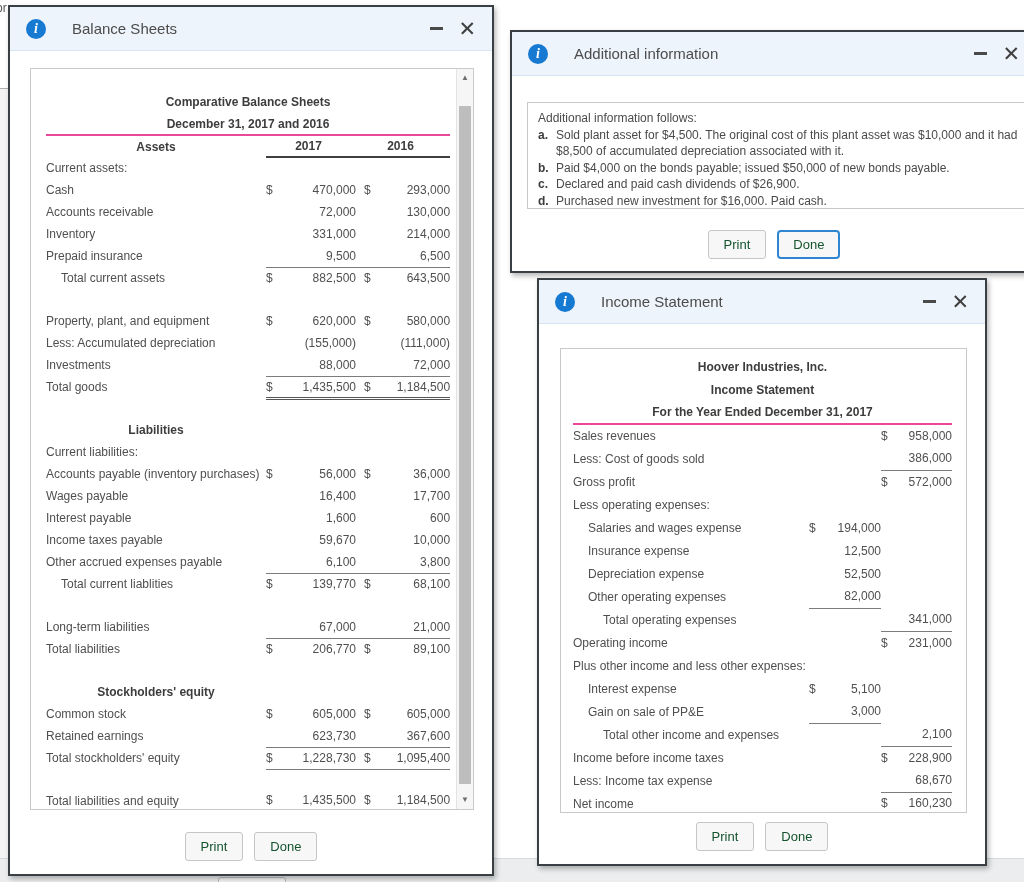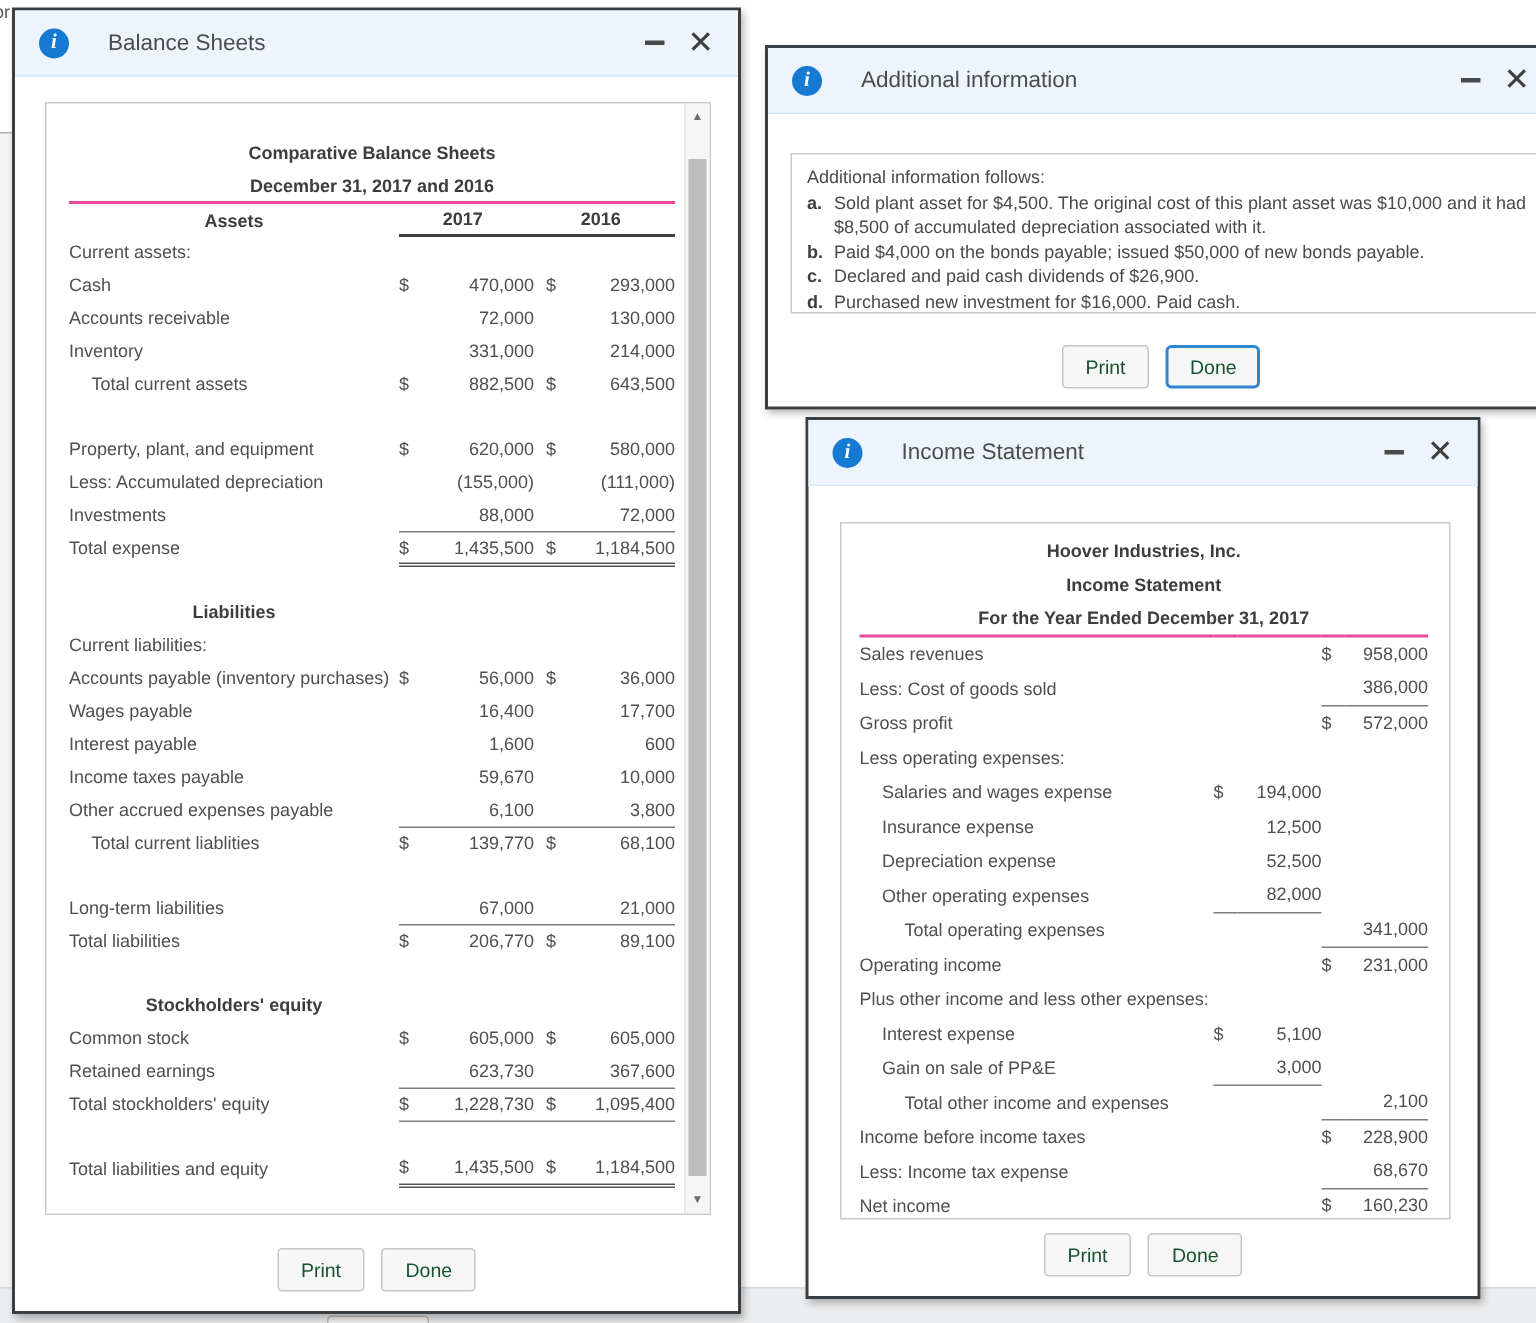--- a/index.html
+++ b/index.html
@@ -164,20 +164,28 @@
           </tr>
           <tr>
             <td class="c-l">Inventory</td>
             <td class="c-d"></td>
             <td class="c-v">331,000</td>
             <td class="c-d" style="padding-left: 8px;"></td>
             <td class="c-v">214,000</td>
             <td></td>
           </tr>
           <tr>
+            <td class="c-l">Prepaid insurance</td>
+            <td class="c-d ul"></td>
+            <td class="c-v ul">9,500</td>
+            <td class="c-d ul" style="padding-left: 8px;"></td>
+            <td class="c-v ul">6,500</td>
+            <td></td>
+          </tr>
+          <tr>
             <td class="c-l" style="padding-left: 15px;">Total current assets</td>
             <td class="c-d">$</td>
             <td class="c-v">882,500</td>
             <td class="c-d" style="padding-left: 8px;">$</td>
             <td class="c-v">643,500</td>
             <td></td>
           </tr>
           <tr class="t-sp">
             <td colspan="6"></td>
           </tr>
@@ -199,21 +207,21 @@
           </tr>
           <tr>
             <td class="c-l">Investments</td>
             <td class="c-d ul"></td>
             <td class="c-v ul">88,000</td>
             <td class="c-d ul" style="padding-left: 8px;"></td>
             <td class="c-v ul">72,000</td>
             <td></td>
           </tr>
           <tr>
-            <td class="c-l">Total expense</td>
+            <td class="c-l">Total goods</td>
             <td class="c-d ull">$</td>
             <td class="c-v ull">1,435,500</td>
             <td class="c-d ull" style="padding-left: 8px;">$</td>
             <td class="c-v ull">1,184,500</td>
             <td></td>
           </tr>
           <tr class="t-sp">
             <td colspan="6"></td>
           </tr>
           <tr>

